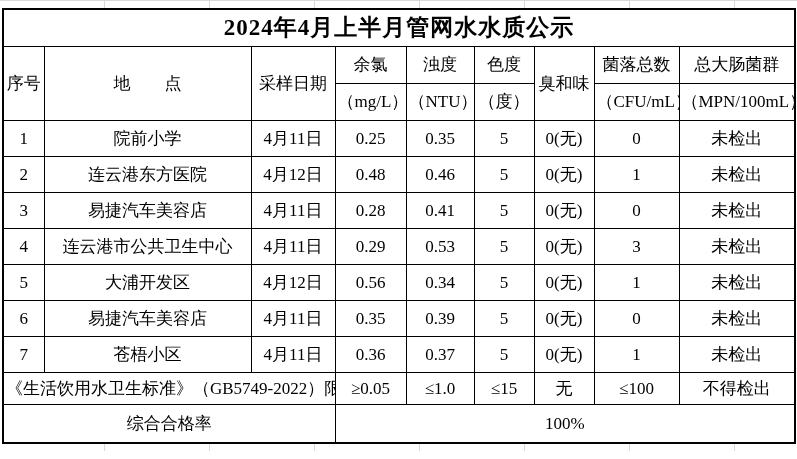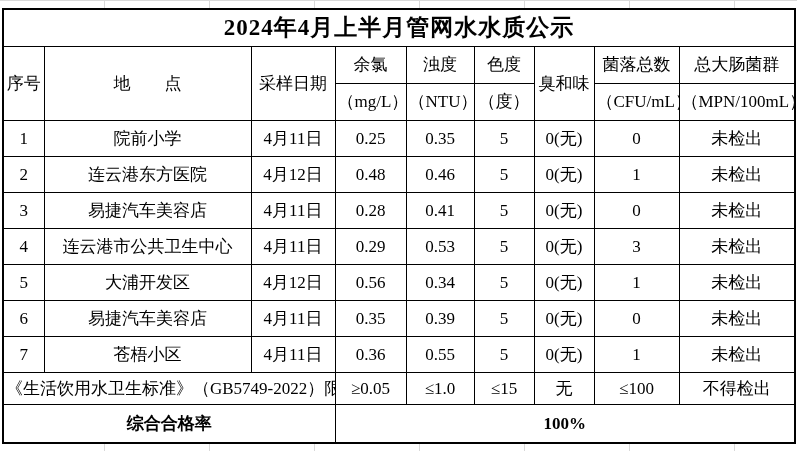--- a/index.html
+++ b/index.html
@@ -48,21 +48,21 @@
   }
   tr.title-row td {
     height: 36px;
     font-size: 23px;
     font-weight: bold;
     letter-spacing: 1px;
   }
   tr.head-row th { height: 36px; }
   tr.data-row td { height: 35px; }
   tr.limit-row td { height: 31px; }
-  tr.summary-row td { height: 37px; font-weight: bold; }
+  tr.summary-row td { height: 37px; }
   .num { font-size: 16px; }
 </style>
 </head>
 <body>
 
 <div class="sheet">
   <div class="grid-strip top"></div>
 
   <table class="report">
     <colgroup>
@@ -165,21 +165,21 @@
       <td class="num">5</td>
       <td>0(无)</td>
       <td class="num">0</td>
       <td>未检出</td>
     </tr>
     <tr class="data-row">
       <td class="num">7</td>
       <td>苍梧小区</td>
       <td>4月11日</td>
       <td class="num">0.36</td>
-      <td class="num">0.55</td>
+      <td class="num">0.37</td>
       <td class="num">5</td>
       <td>0(无)</td>
       <td class="num">1</td>
       <td>未检出</td>
     </tr>
 
     <tr class="limit-row">
       <td colspan="3">《生活饮用水卫生标准》（GB5749-2022）限值</td>
       <td class="num">≥0.05</td>
       <td class="num">≤1.0</td>

